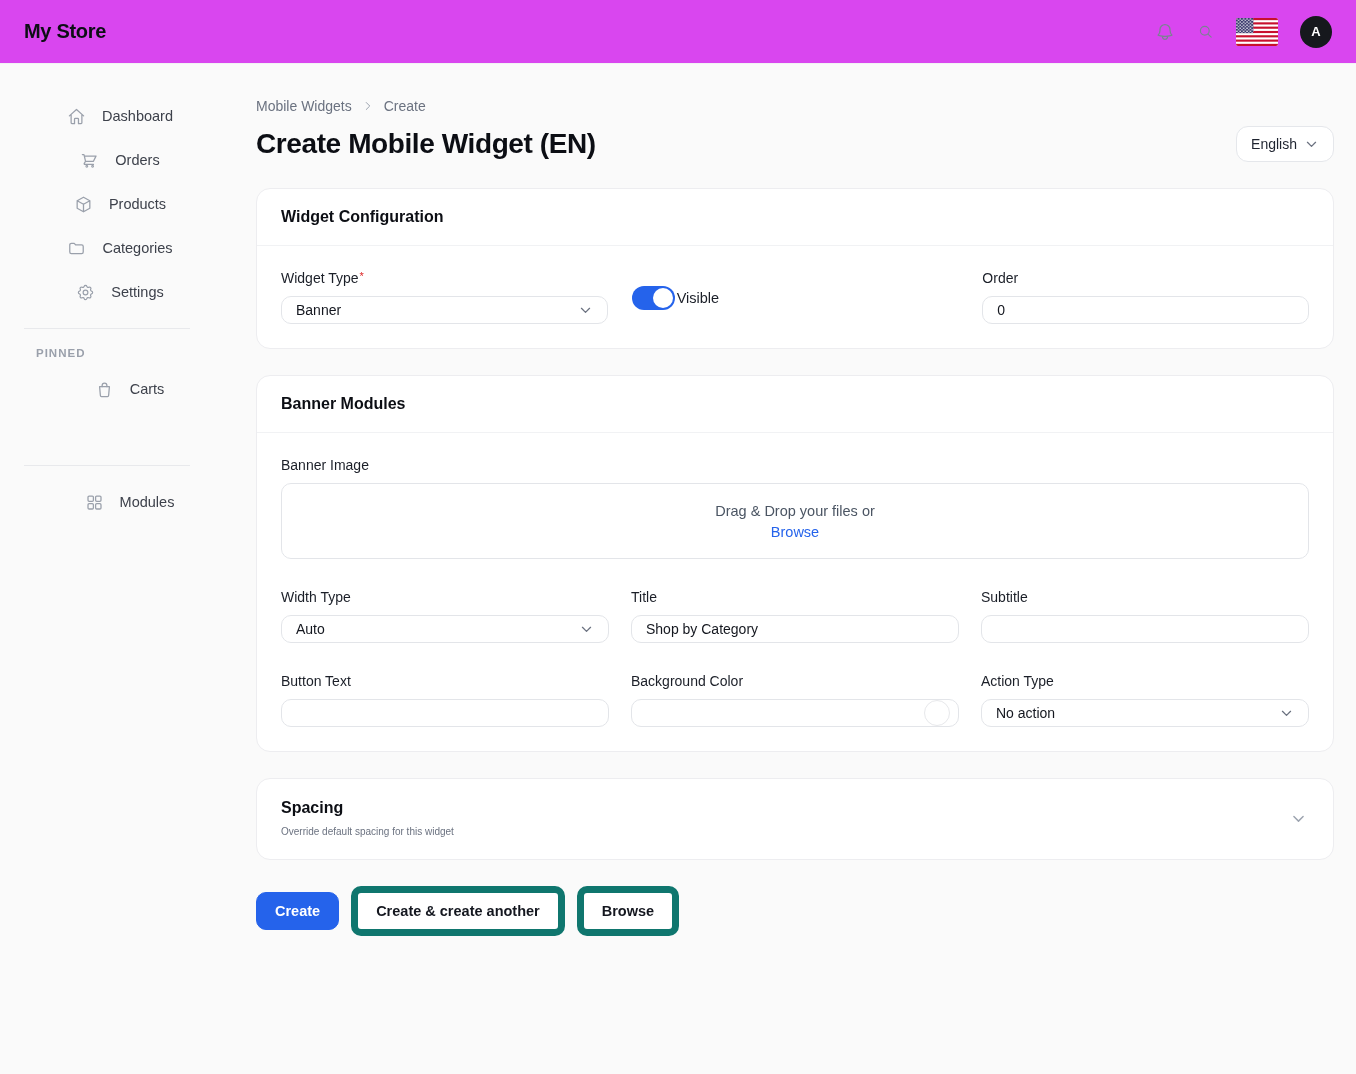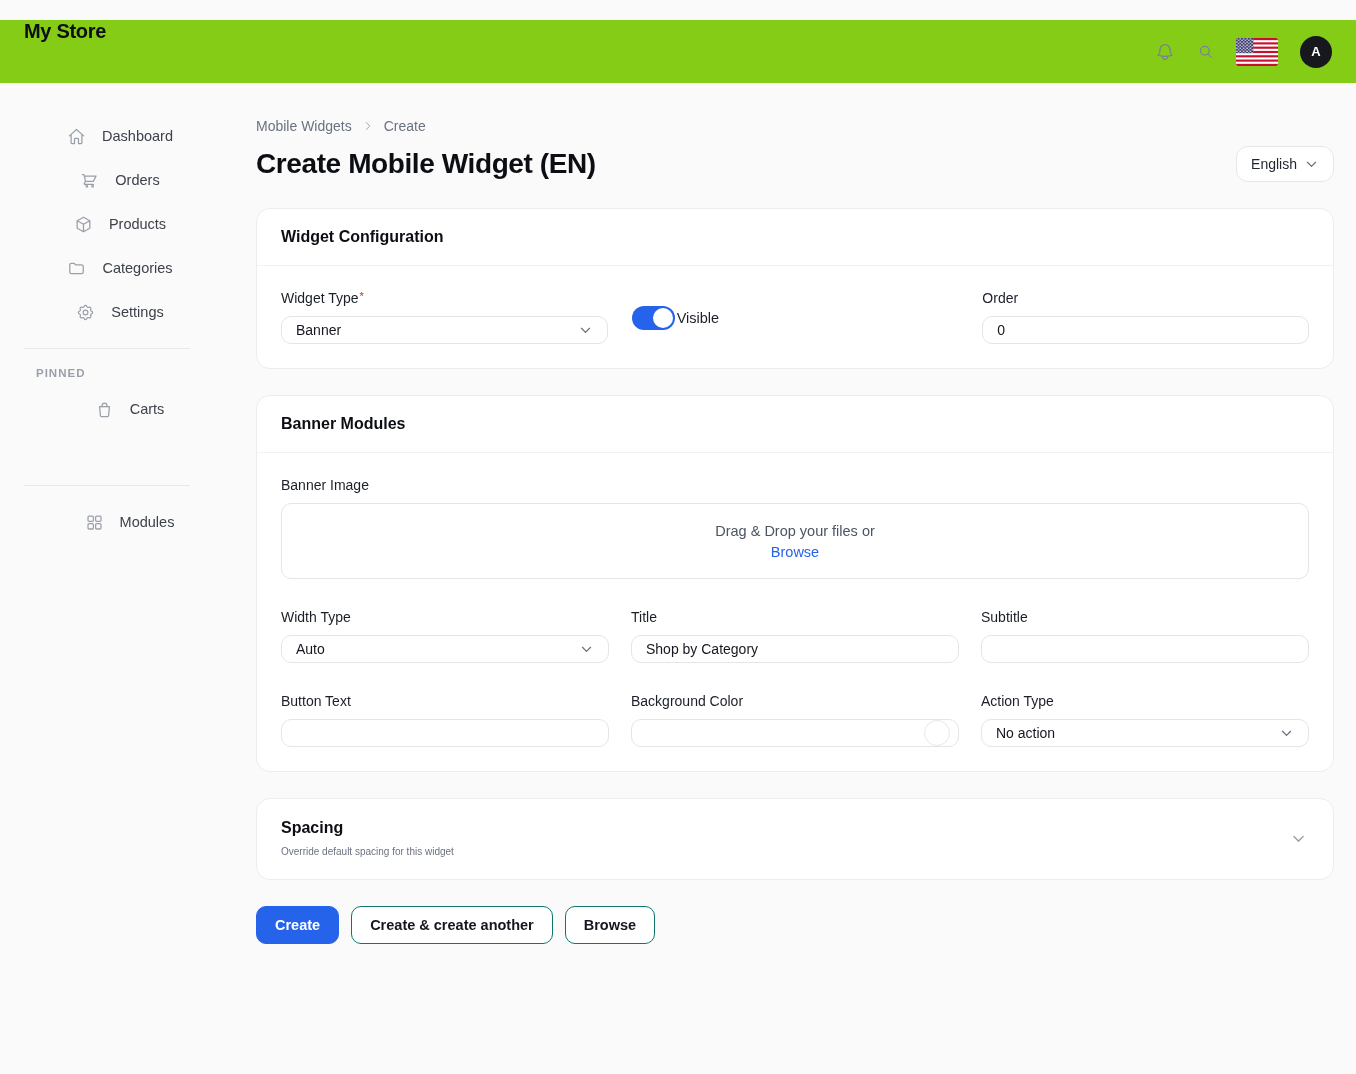--- a/index.html
+++ b/index.html
@@ -8,25 +8,24 @@
     width: 1356px; height: 1074px;
     background: #fafafa;
     font-family: "Liberation Sans", sans-serif;
     color: #14171f;
     overflow: hidden;
   }
   svg { display: block; }
 
   
   .topbar {
-    height: 64px; background: #84cc16;
+    height: 64px; background: #d946ef;
     border-bottom: 1px solid #f1f2f4;
-    display: flex; justify-content: space-between;
+    display: flex; align-items: center; justify-content: space-between;
     padding: 0 24px;
-    margin-top: 20px;
   }
   .brand { font-size: 20px; font-weight: 800; letter-spacing: -0.3px; color: #0c0e14; }
   .topbar-right { display: flex; align-items: center; gap: 22px; }
   .icon-btn { background: none; border: none; padding: 0; cursor: pointer; color: #7b8292; display: flex; align-items: center; }
   .icon-btn svg { width: 20px; height: 20px; }
   .icon-btn.search svg { width: 17px; height: 17px; }
   .flag-btn { width: 42px; height: 28px; border: none; padding: 0; background: none; cursor: pointer; }
   .flag-btn svg { width: 42px; height: 28px; border-radius: 2px; }
   .avatar {
     width: 32px; height: 32px; border-radius: 50%;
@@ -133,21 +132,21 @@
   }
   .spacing-chevron svg { width: 17px; height: 17px; }
 
   
   .actions { display: flex; align-items: center; gap: 12px; margin-top: 26px; }
   .btn {
     border-radius: 10px; font-size: 14.5px; font-weight: 700;
     padding: 10px 18px; cursor: pointer; font-family: inherit;
   }
   .btn-primary { background: #2563eb; border: 1px solid #2563eb; color: #ffffff; }
-  .btn-secondary { background: #ffffff; border: 1px solid #0f766e; color: #14171f; }
+  .btn-secondary { background: #ffffff; border: 7px solid #0f766e; color: #14171f; }
 </style>
 </head>
 <body>
 
 <svg width="0" height="0" style="position:absolute">
   <defs>
     <g id="i-home">
         <path d="M3 11.2l9-8 9 8M5.2 9.6V20a1 1 0 001 1h3.3v-5.6a1 1 0 011-1h3a1 1 0 011 1V21h3.3a1 1 0 001-1V9.6" fill="none" stroke="currentColor" stroke-width="1.6" stroke-linecap="round" stroke-linejoin="round"></path>
       </g>
     <g id="i-cart">

